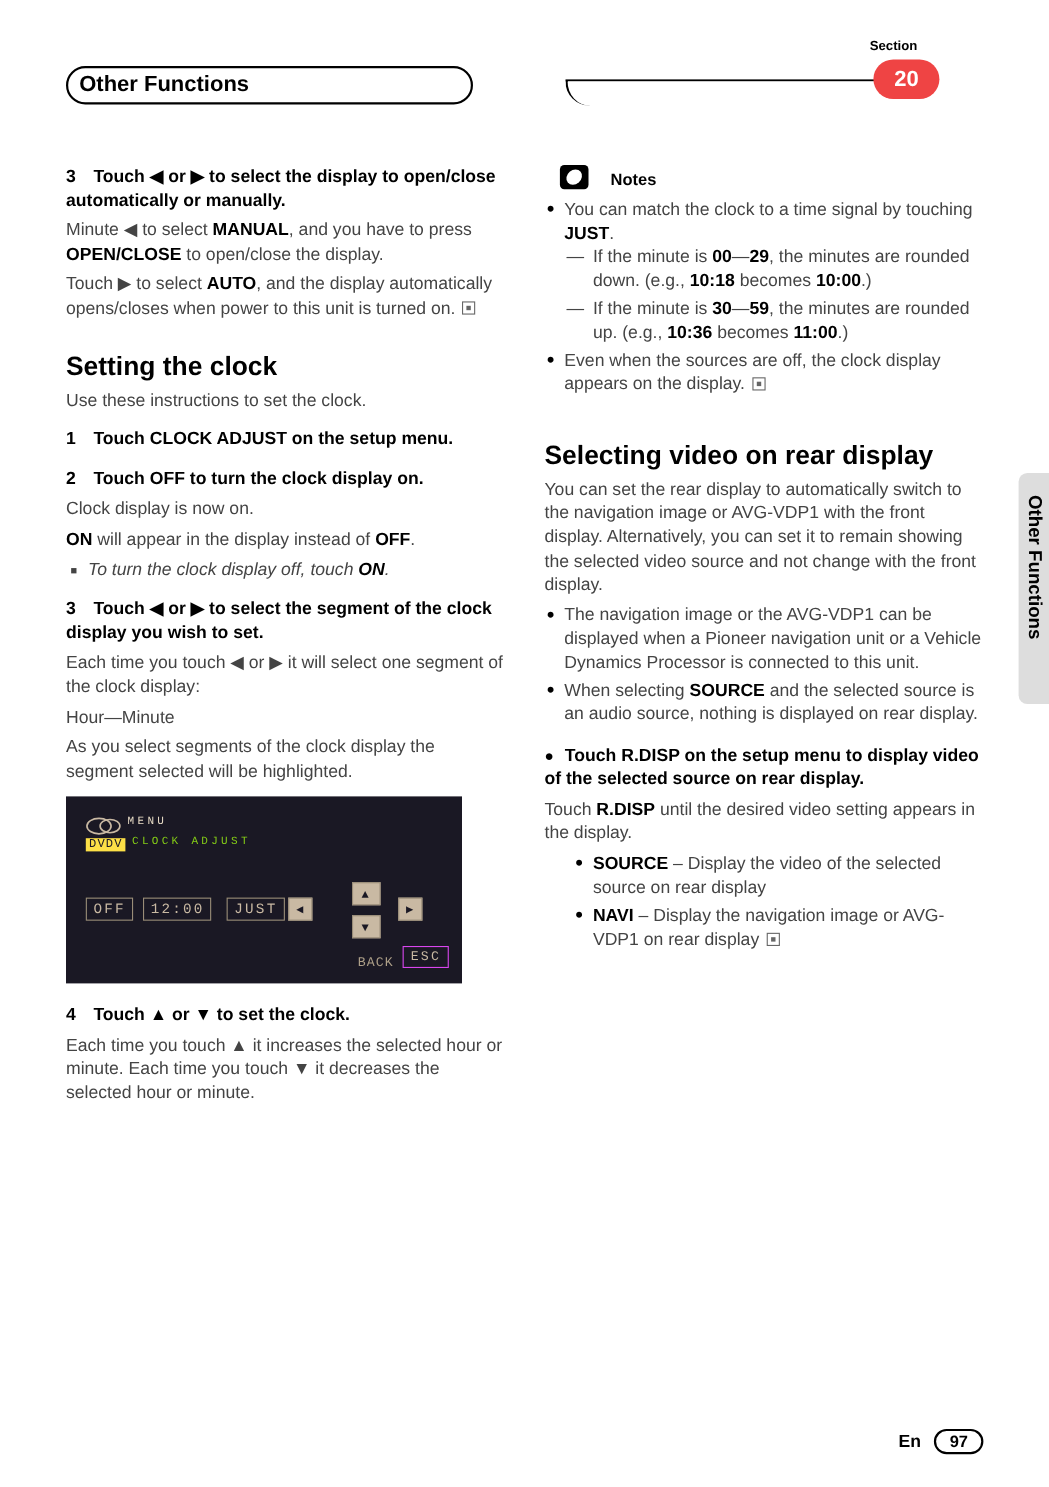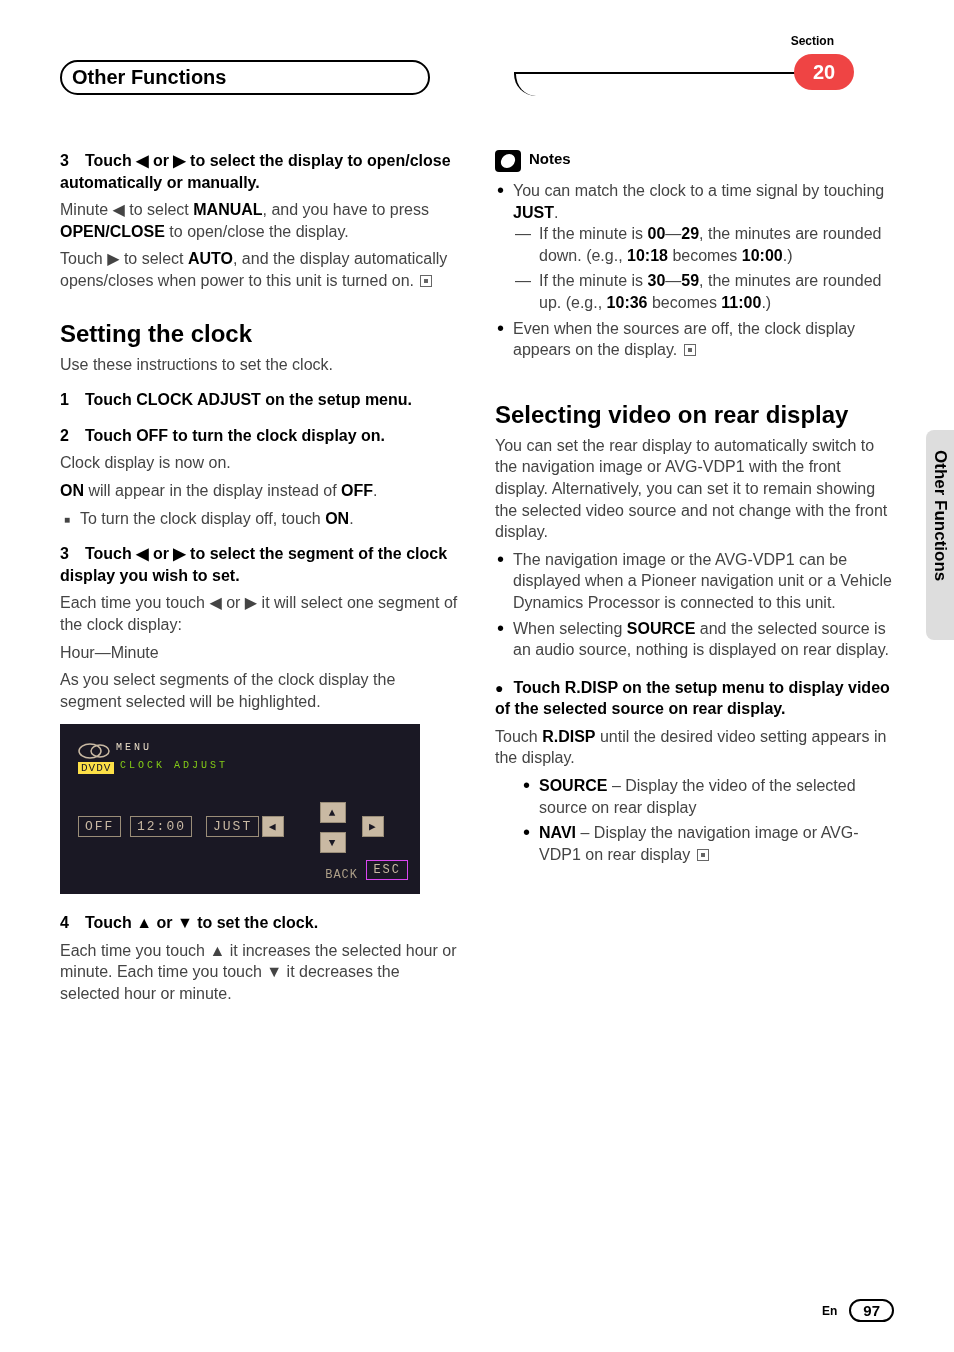--- a/index.html
+++ b/index.html
@@ -37,44 +37,44 @@
     font-weight: 900; font-size: 20px; line-height: 36px;
   }
   .columns { display: flex; gap: 36px; }
   .col { width: 50%; }
   .col p, .col li { font-size: 16px; line-height: 1.35; color: #444; }
   .col p { margin-bottom: 6px; }
   .step-head { color: #000; font-weight: 900; }
   .h2 { font-size: 24px; font-weight: 900; color: #000; margin: 28px 0 6px 0; }
   .endmark { display:inline-block; width:12px; height:12px; border:1.5px solid #666; vertical-align:-1px; margin-left:2px; }
   .endmark::before { content:""; display:block; width:4px; height:4px; background:#666; margin:3px; }
-  .sub-bullet { padding-left: 20px; position: relative; }
+  .sub-bullet { padding-left: 20px; position: relative; font-style: italic; }
   .sub-bullet::before { content:"■"; position:absolute; left:4px; color:#444; font-size:10px; top:5px; }
-  .notes-row { display:flex; align-items:flex-start; gap:8px; margin-bottom:8px; }
+  .notes-row { display:flex; align-items:flex-end; gap:20px; margin-bottom:8px;margin-left:14px; }
   .notes-icon { width:26px; height:22px; background:#000; border-radius:4px; position:relative; }
   .notes-icon::after { content:""; position:absolute; left:6px; top:4px; width:14px; height:14px;
     border-radius:50%; background:#fff; transform:skew(-10deg); }
   .notes-label { font-weight:900; font-size:15px; }
   ul.bullets { list-style:none; padding-left:18px; }
   ul.bullets > li { position:relative; margin-bottom:4px; }
   ul.bullets > li::before { content:"•"; position:absolute; left:-16px; font-size:20px; top:-3px; color:#000; }
   .dash-item { padding-left:26px; position:relative; margin-bottom:4px; }
   .dash-item::before { content:"—"; position:absolute; left:2px; color:#444; }
   b { color:#000; font-weight:900; }
   .dot-lead::before { content:"●"; margin-right:10px; font-size:14px; }
   .sidebar-tab {
     position:absolute; right:0; top:430px; width:28px; height:210px;
     background:#ddd; border-radius:8px 0 0 8px;
   }
   .sidebar-text {
     position:absolute; right:4px; top:450px;
     writing-mode:vertical-rl; font-weight:900; font-size:17px;
   }
   .footer { position:absolute; bottom:30px; right:60px; display:flex; align-items:center; gap:12px; }
-  .footer-en { font-weight:900; font-size:12px; }
+  .footer-en { font-weight:900; font-size:16px; }
   .page-pill { border:2px solid #000; border-radius:14px; padding:1px 12px; font-weight:900; font-size:15px; }
 
   
   .lcd { width:360px; height:170px; background:#1a1824; margin:12px 0 18px 0; position:relative; color:#c9b9a3; font-family:"Courier New", monospace; }
   .lcd-icon { position:absolute; left:18px; top:18px; width:32px; height:18px; }
   .lcd-icon svg { width:100%; height:100%; }
   .lcd-menu { position:absolute; left:56px; top:18px; font-size:10px; letter-spacing:3px; color:#e8dcc6; }
   .lcd-dvdv { position:absolute; left:18px; top:38px; font-size:11px; background:#fde047; color:#1a1824; padding:0 3px; letter-spacing:1px; }
   .lcd-sub { position:absolute; left:60px; top:36px; font-size:10px; letter-spacing:3px; color:#84cc16; }
   .lcd-btn { position:absolute; border:1px solid #9a8d78; font-size:13px; letter-spacing:2px; text-align:center; padding:2px 6px; color:#c9b9a3; }

